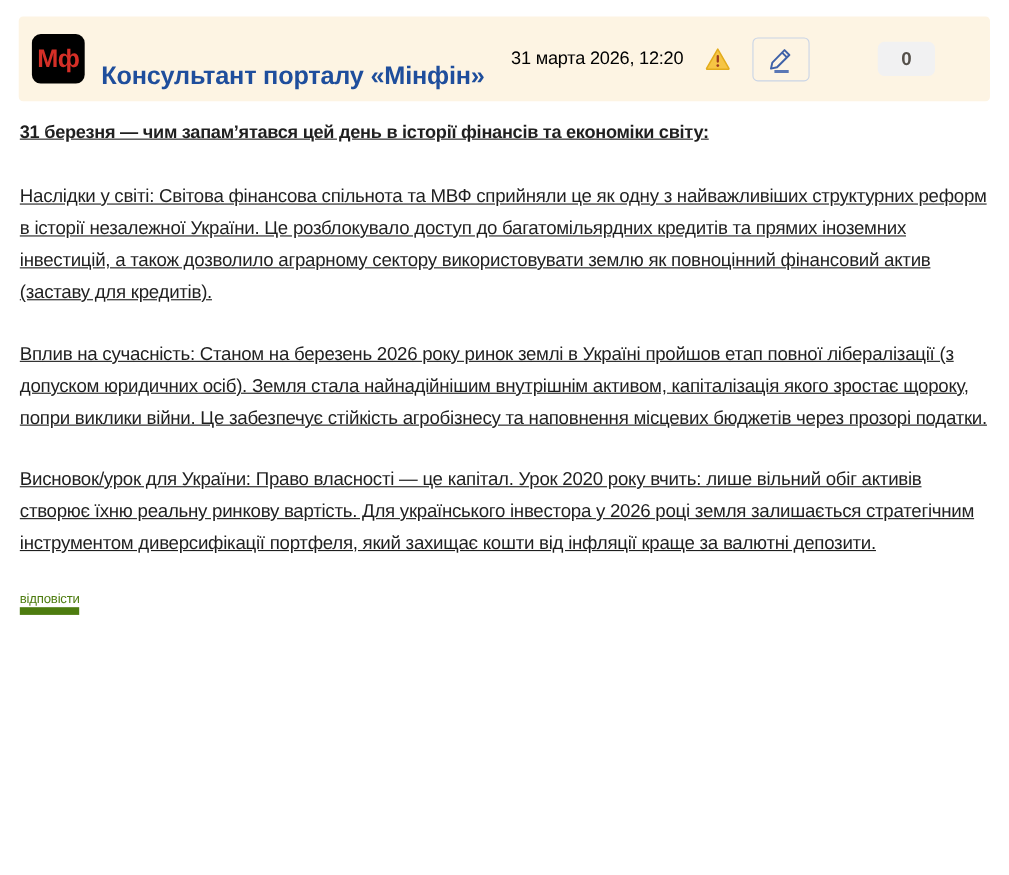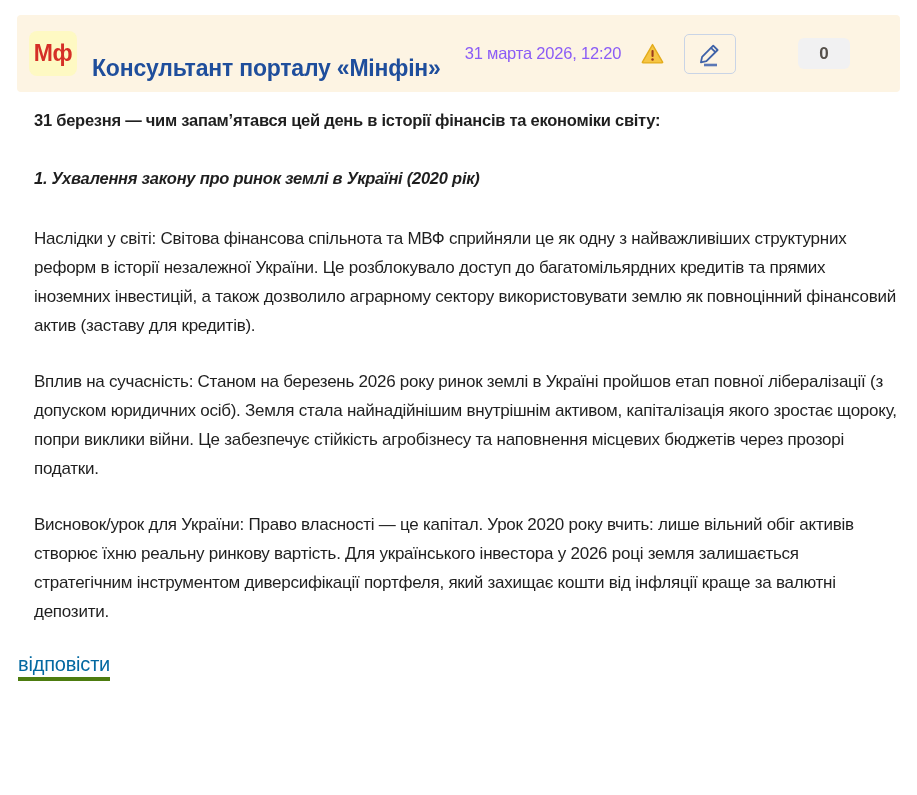--- a/index.html
+++ b/index.html
@@ -19,21 +19,21 @@
     margin: 15px 17px 0 17px;
     width: 883px;
     box-sizing: border-box;
     height: 77px;
     background: #fdf4e3;
     border-radius: 4px;
     padding: 0 50px 0 12px;
   }
   .avatar {
     width: 48px; height: 45px;
-    background: #fef9c3;
+    background: #000000;
     border-radius: 8px;
     display: flex; align-items: center; justify-content: center;
     flex: 0 0 auto;
     cursor: pointer;
   }
   .avatar span {
     color: #d52f27;
     font-weight: 700;
     font-size: 23px;
     letter-spacing: -0.5px;
@@ -45,21 +45,21 @@
     font-size: 23px;
     text-decoration: none;
     letter-spacing: -0.2px;
     cursor: pointer;
     white-space: nowrap;
     margin-top: 29px;
   }
   .date {
     margin-left: 24px;
     font-size: 16.5px;
-    color: #8b5cf6;
+    color: #000000;
     letter-spacing: -0.2px;
     white-space: nowrap;
   }
   .warn {
     margin-left: 20px;
     display: inline-flex;
     cursor: pointer;
   }
   .edit-btn {
     margin-left: 20px;
@@ -85,48 +85,49 @@
     font-weight: 700;
     color: #55504a;
   }
 
   
   .body {
     margin: 14px 18px 0 18px;
     width: 881px;
   }
   .body p {
-    margin: 0 0 27px 16px;
+    margin: 0 0 27px 0;
     font-size: 17px;
     line-height: 29px;
     letter-spacing: -0.25px;
+    text-decoration: underline;
   }
   p.title {
     font-weight: 700;
     font-size: 16.5px;
     margin-bottom: 29px;
   }
   p.subtitle {
     font-weight: 700;
     font-style: italic;
     font-size: 16.5px;
     margin-bottom: 31px;
   }
   p.footer-note {
     font-style: italic;
     margin-bottom: 13px;
   }
   .hand-icon { vertical-align: -3px; margin-left: 4px; }
   .reply {
     display: inline-block;
-    color: #0369a1;
-    font-size: 20px;
+    color: #4d7c0f;
+    font-size: 12px;
     letter-spacing: -0.2px;
     text-decoration: none;
-    border-bottom: 4px solid #4d7c0f;
+    border-bottom: 7px solid #4d7c0f;
     padding-bottom: 1px;
     cursor: pointer;
   }
 </style>
 </head>
 <body>
 
 <div class="page">
 
   <div class="comment-header">
@@ -151,21 +152,20 @@
         <path d="M7 24 h13" stroke="#5a77b5" stroke-width="2.6"></path>
       </svg>
     </button>
 
     <span class="spacer"></span>
     <span class="badge">0</span>
   </div>
 
   <div class="body">
     <p class="title">31 березня — чим запам’ятався цей день в історії фінансів та економіки світу:</p>
-    <p class="subtitle">1. Ухвалення закону про ринок землі в Україні (2020 рік)</p>
 
     <p>Наслідки у світі: Світова фінансова спільнота та МВФ сприйняли це як одну з найважливіших структурних реформ в історії незалежної України. Це розблокувало доступ до багатомільярдних кредитів та прямих іноземних інвестицій, а також дозволило аграрному сектору використовувати землю як повноцінний фінансовий актив (заставу для кредитів).</p>
     <p>Вплив на сучасність: Станом на березень 2026 року ринок землі в Україні пройшов етап повної лібералізації (з допуском юридичних осіб). Земля стала найнадійнішим внутрішнім активом, капіталізація якого зростає щороку, попри виклики війни. Це забезпечує стійкість агробізнесу та наповнення місцевих бюджетів через прозорі податки.</p>
     <p>Висновок/урок для України: Право власності — це капітал. Урок 2020 року вчить: лише вільний обіг активів створює їхню реальну ринкову вартість. Для українського інвестора у 2026 році земля залишається стратегічним інструментом диверсифікації портфеля, який захищає кошти від інфляції краще за валютні депозити.</p>
 
 
     <a class="reply">відповісти</a>
   </div>
 
 </div>

